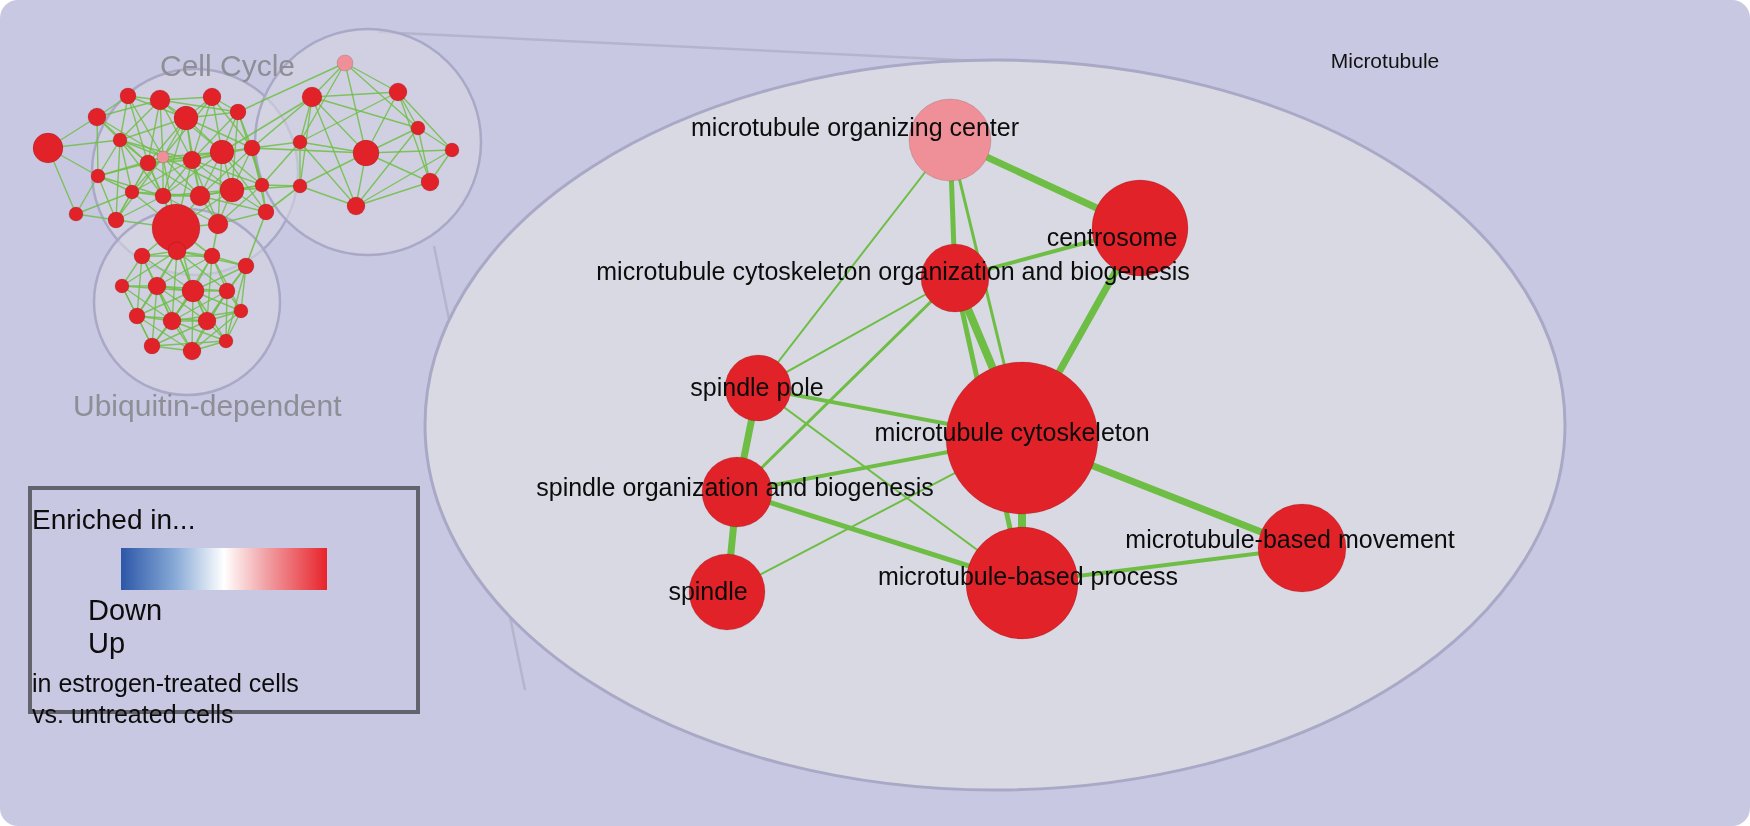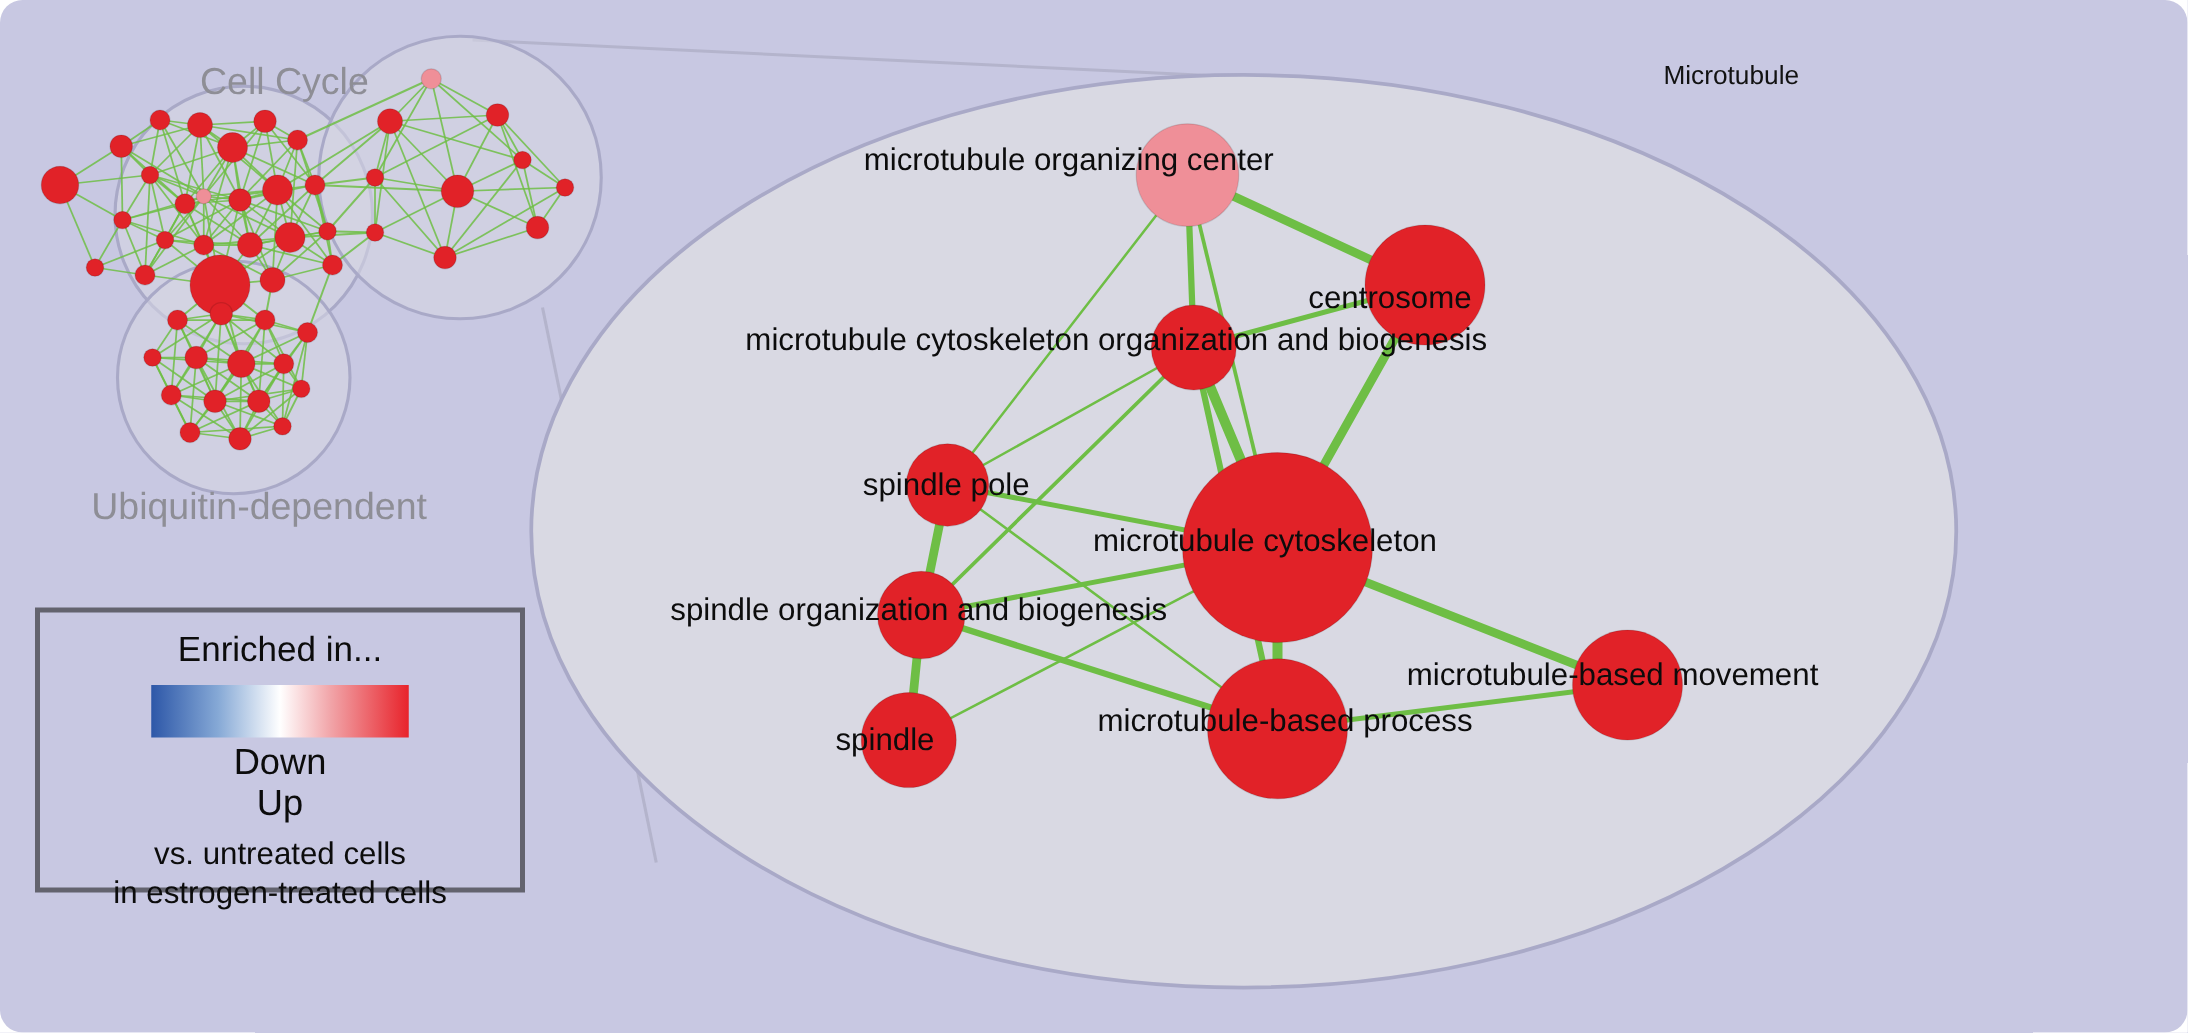--- a/index.html
+++ b/index.html
@@ -25,21 +25,21 @@
     line-height:1.2;
     text-align:center;
     width:290px;
   }
   .legend{
     position:absolute;
     left:28px;top:486px;
     width:392px;height:228px;
     border:4px solid var(--legend-border,#63636e);
     box-sizing:border-box;
-    text-align:center;
+    text-align:left;
     color:#0c0c0c;
   }
   .legend-title{font-size:28px;margin-top:14px;}
   .legend-bar{
     width:206px;height:42px;
     margin:12px auto 4px auto;
   }
   .legend-ends{
     display:flex;justify-content:space-between;
     width:272px;margin:2px auto 0 auto;
@@ -396,18 +396,18 @@
   </div>
 
   <div class="legend">
     <div class="legend-title">Enriched in...</div>
     <div class="legend-bar" style="background: linear-gradient(90deg, rgb(45, 87, 168) 0%, rgb(134, 169, 214) 26%, rgb(255, 255, 255) 50%, rgb(241, 163, 167) 70%, rgb(232, 35, 43) 100%);"></div>
     <div class="legend-ends">
       <span>Down</span>
       <span>Up</span>
     </div>
     <div class="legend-caption">
+      <div>in estrogen-treated cells</div>
       <div>vs. untreated cells</div>
-      <div>in estrogen-treated cells</div>
     </div>
   </div>
 
 </div>
 
 </body></html>

